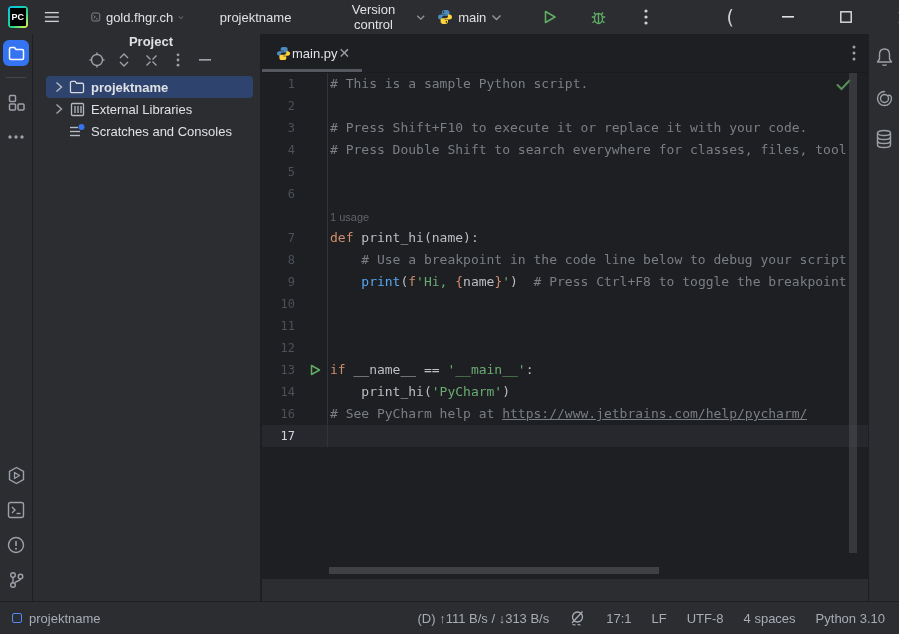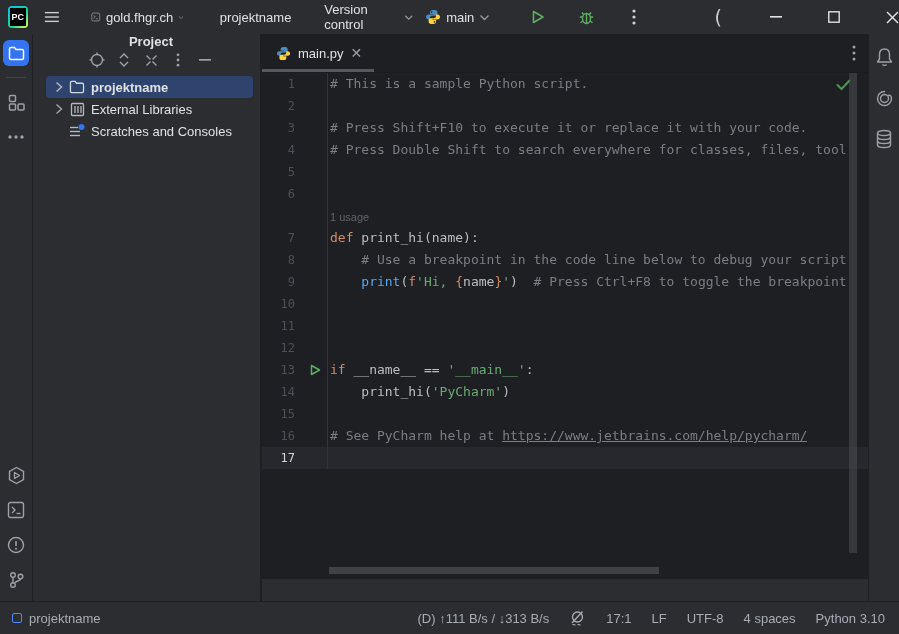--- a/index.html
+++ b/index.html
@@ -44,21 +44,21 @@
   .tree-row { height:22px; display:flex; align-items:center; margin:0 7px 0 13px;
               border-radius:4px; padding-left:5px; color:#DFE1E5; }
   .tree-row.selected { background:#2E436E; }
   .tree-chevron { width:16px; display:flex; justify-content:center; color:#9DA0A8; }
   .tree-icon { width:20px; display:flex; justify-content:center; margin-right:4px; color:#B4B8BF; }
   .tree-label { white-space:nowrap; }
 
   
   .editor-col { flex:1; display:flex; flex-direction:column; background:#1E1F22; min-width:0; }
   .tab-bar { height:39px; flex:0 0 39px; display:flex; align-items:stretch; border-bottom:1px solid #1A1B1E; }
-  .tab { display:flex; align-items:center; gap:7px; padding:0 12px 0 14px; position:relative; color:#DFE1E5; }
+  .tab { display:flex; align-items:center; gap:1px; padding:0 12px 0 14px; position:relative; color:#DFE1E5; }
   .tab-underline { position:absolute; left:0; right:0; bottom:0; height:3px; background:#55585E; }
   .tab-close { color:#9DA0A8; font-size:14px; line-height:1; }
   .tab-bar-right { margin-left:auto; display:flex; align-items:center; padding-right:12px; color:#9DA0A8; }
 
   .editor-body { flex:1; position:relative; overflow:hidden; font-family:"DejaVu Sans Mono", monospace; }
   .code-row { height:22px; display:flex; }
   .code-row.current { background:#26282E; }
   .gutter-cell { width:66px; flex:0 0 66px; text-align:right; padding-right:32px; color:#4B5059;
                  font-size:12px; line-height:22px; border-right:1px solid #313438; position:relative; }
   .current .gutter-cell { color:#D1D4DA; }
@@ -122,21 +122,21 @@
         <svg class="chev" width="11" height="7" viewBox="0 0 11 7">
           <path d="M1.5 1.5 L5.5 5.5 L9.5 1.5" fill="none" stroke="#CED0D6" stroke-width="1.4"></path>
         </svg>
       </div>
       <div class="tb-btn" style="margin-left:14px;">
         <span class="widget-label">projektname</span>
         <svg class="chev" width="11" height="7" viewBox="0 0 11 7">
           <path d="M1.5 1.5 L5.5 5.5 L9.5 1.5" fill="none" stroke="#CED0D6" stroke-width="1.4"></path>
         </svg>
       </div>
-      <div class="tb-btn" style="margin-left:6px;">
+      <div class="tb-btn" style="margin-left:18px;text-align:center;">
         <span class="widget-label">Version control</span>
         <svg class="chev" width="11" height="7" viewBox="0 0 11 7">
           <path d="M1.5 1.5 L5.5 5.5 L9.5 1.5" fill="none" stroke="#CED0D6" stroke-width="1.4"></path>
         </svg>
       </div>
     </div>
 
     <div class="tb-right">
       <div class="tb-btn">
         <svg width="16" height="16" viewBox="0 0 16 16">
@@ -433,24 +433,20 @@
               <div class="gutter-cell">13<svg width="11" height="12" viewBox="0 0 11 12" class="gutter-run">
                   <path d="M1.5 1.5 L9.5 6 L1.5 10.5 Z" fill="none" stroke="#5FAD65" stroke-width="1.5" stroke-linejoin="round"></path>
                 </svg></div>
               <div class="code-cell"><span class="tk-k">if</span><span class="tk-d"> __name__ == </span><span class="tk-s">'__main__'</span><span class="tk-d">:</span></div>
             </div>
             <div class="code-row">
               <div class="gutter-cell">14</div>
               <div class="code-cell"><span class="tk-d">    print_hi(</span><span class="tk-s">'PyCharm'</span><span class="tk-d">)</span></div>
             </div>
             <div class="code-row">
-              <div class="gutter-cell">15</div>
-              <div class="code-cell"></div>
-            </div>
-            <div class="code-row">
               <div class="gutter-cell">16</div>
               <div class="code-cell"><span class="tk-c"># See PyCharm help at </span><span class="tk-cl">https://www.jetbrains.com/help/pycharm/</span></div>
             </div>
             <div class="code-row current">
               <div class="gutter-cell">17</div>
               <div class="code-cell"></div>
             </div>
           </div>
         <svg class="check-ok" width="15" height="12" viewBox="0 0 15 12">
           <path d="M1.5 6 L5.5 10 L13.5 1.5" fill="none" stroke="#549159" stroke-width="2" stroke-linecap="round"></path>

